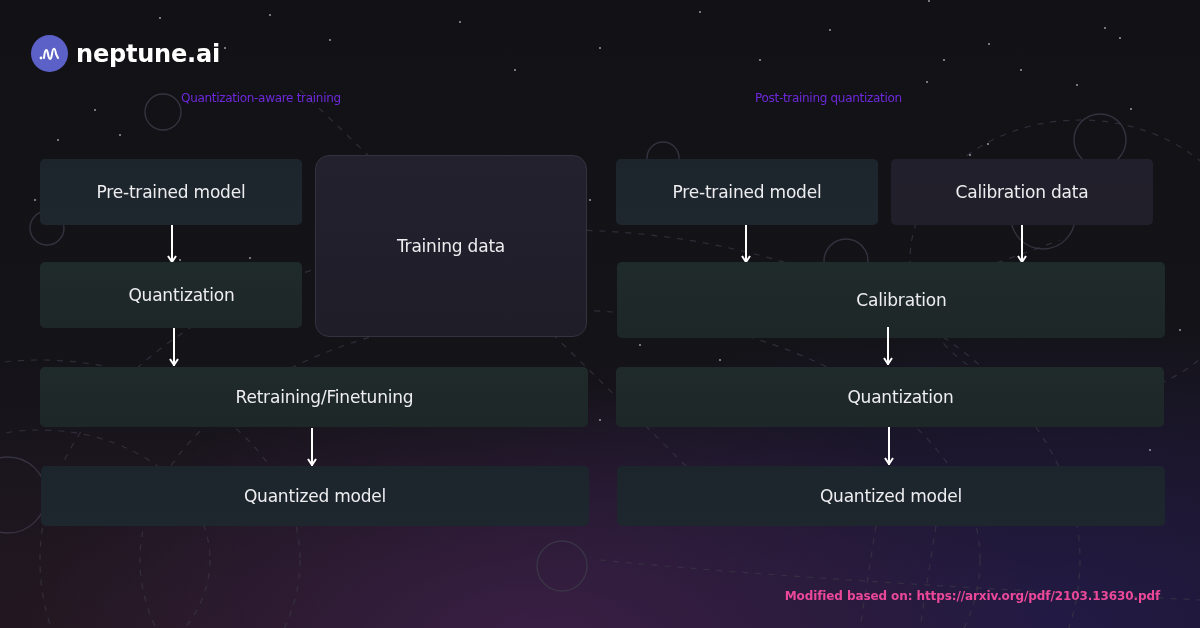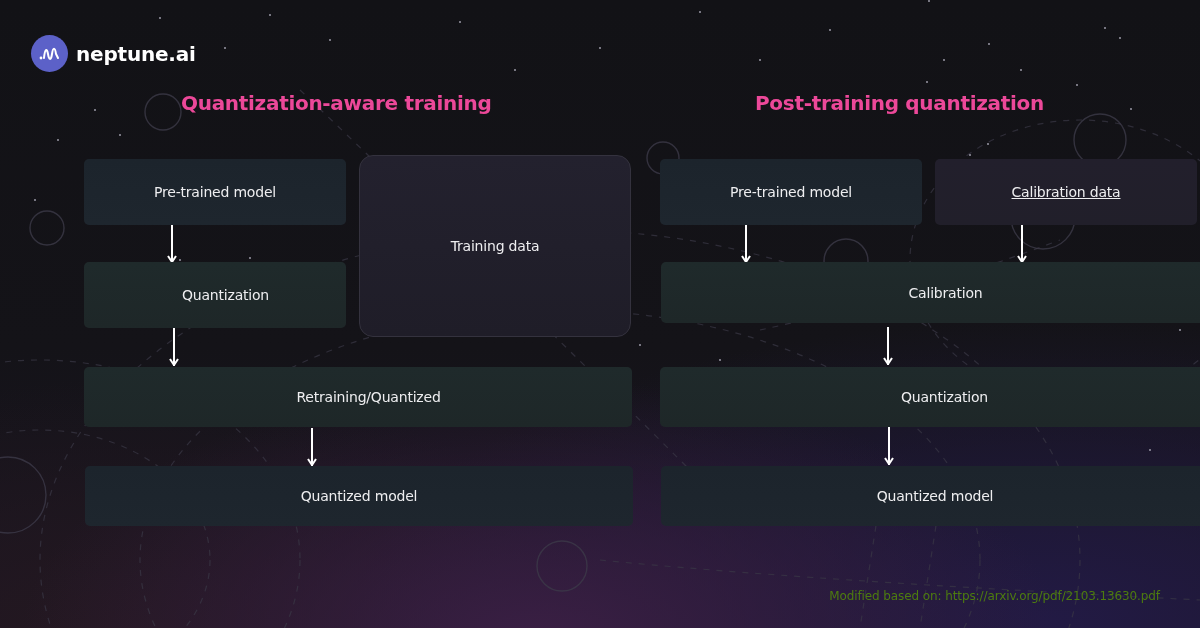--- a/index.html
+++ b/index.html
@@ -13,46 +13,45 @@
       radial-gradient(ellipse 700px 300px at 1050px 620px, #221a44 0%, rgba(34,26,68,0) 100%),
       radial-gradient(ellipse 500px 260px at 120px 640px, #241820 0%, rgba(36,24,32,0) 100%),
       linear-gradient(180deg, #121216 0%, #141318 55%, #1a1522 100%);
   }
   .bg-svg { position: absolute; left: 0; top: 0; width: 1200px; height: 628px; pointer-events: none; }
   .logo { position: absolute; left: 31px; top: 35px; display: flex; align-items: center; gap: 8px; }
   .logo-mark {
     width: 37px; height: 37px; border-radius: 50%;
     background: #5c61c8; display: flex; align-items: center; justify-content: center;
   }
-  .logo-text { font-family: "DejaVu Sans", sans-serif; font-weight: bold; font-size: 20px; color: #ffffff; letter-spacing: -0.2px; }
+  .logo-text { font-family: "DejaVu Sans", sans-serif; font-weight: bold; font-size: 24px; color: #ffffff; letter-spacing: -0.2px; }
   .section-title {
-    position: absolute; top: 91px; font-weight: bold; font-size: 20px; color: #ec4899;
+    position: absolute; top: 91px; font-weight: normal; font-size: 12px; color: #6d28d9;
     letter-spacing: -0.3px; white-space: nowrap;
   }
   .box {
     position: absolute; display: flex; align-items: center; justify-content: center;
-    font-size: 14px; color: #eeeef0; border-radius: 5px; white-space: nowrap;
+    font-size: 17px; color: #eeeef0; border-radius: 5px; white-space: nowrap;
     letter-spacing: -0.2px;
-    margin-left: 44px;
   }
   .box.blue { background: linear-gradient(180deg, #1c242c 0%, #1e262e 100%); }
   .box.teal { background: linear-gradient(180deg, #1f2a2b 0%, #1e2728 100%); padding-left: 21px; }
   .box.purple { background: linear-gradient(180deg, #221f2c 0%, #211f2a 100%); }
   .box.training {
     background: linear-gradient(180deg, #23212e 0%, #1f1d28 100%);
     border: 1px solid #34323e; border-radius: 14px; text-align: center;
   }
   .arrow { position: absolute; width: 12px; }
   .arrow .shaft { position: absolute; left: 5px; top: 0; width: 2px; bottom: 0; background: #ffffff; }
   .arrow .head {
     position: absolute; left: 1px; bottom: 0; width: 10px; height: 8px;
   }
   .footnote {
-    position: absolute; right: 40px; top: 589px; font-size: 12px; color: #4d7c0f;
-    white-space: nowrap; letter-spacing: -0.1px;
+    position: absolute; right: 40px; top: 589px; font-size: 12px; color: #ec4899;
+    white-space: nowrap; letter-spacing: -0.1px; font-weight: bold;
   }
 </style>
 </head>
 <body>
 
 <svg class="bg-svg" viewBox="0 0 1200 628" xmlns="http://www.w3.org/2000/svg">
   <g fill="none" stroke="#3a3846" stroke-width="1.2" stroke-dasharray="6 7" opacity="0.7">
     <ellipse cx="560" cy="560" rx="520" ry="330"></ellipse>
     <ellipse cx="560" cy="560" rx="420" ry="250"></ellipse>
     <ellipse cx="40" cy="560" rx="260" ry="200"></ellipse>
@@ -139,51 +138,51 @@
 <div class="box teal" style="left:40px; top:262px; width:262px; height:66px;">
   <span>Quantization</span>
 </div>
 <div class="arrow" style="left:168px; top:328px; height:38px;">
   <div class="shaft"></div>
   <svg class="head" viewBox="0 0 10 8">
       <path d="M1 1 L5 7 L9 1" fill="none" stroke="#fff" stroke-width="2"></path>
     </svg>
 </div>
 <div class="box teal" style="left:40px; top:367px; width:548px; height:60px;">
-  <span>Retraining/Quantized</span>
+  <span>Retraining/Finetuning</span>
 </div>
 <div class="arrow" style="left:306px; top:428px; height:38px;">
   <div class="shaft"></div>
   <svg class="head" viewBox="0 0 10 8">
       <path d="M1 1 L5 7 L9 1" fill="none" stroke="#fff" stroke-width="2"></path>
     </svg>
 </div>
 <div class="box blue" style="left:41px; top:466px; width:548px; height:60px;">
   <span>Quantized model</span>
 </div>
 
 <div class="box blue" style="left:616px; top:159px; width:262px; height:66px;">
   <span>Pre-trained model</span>
 </div>
-<div class="box purple" style="left:891px; top:159px; width:262px; height:66px;text-decoration:underline;">
+<div class="box purple" style="left:891px; top:159px; width:262px; height:66px;">
   <span>Calibration data</span>
 </div>
 <div class="arrow" style="left:740px; top:225px; height:38px;">
   <div class="shaft"></div>
   <svg class="head" viewBox="0 0 10 8">
       <path d="M1 1 L5 7 L9 1" fill="none" stroke="#fff" stroke-width="2"></path>
     </svg>
 </div>
 <div class="arrow" style="left:1016px; top:225px; height:38px;">
   <div class="shaft"></div>
   <svg class="head" viewBox="0 0 10 8">
       <path d="M1 1 L5 7 L9 1" fill="none" stroke="#fff" stroke-width="2"></path>
     </svg>
 </div>
-<div class="box teal" style="left:617px; top:262px; width:548px; height:61px;">
+<div class="box teal" style="left:617px; top:262px; width:548px; height:76px;">
   <span>Calibration</span>
 </div>
 <div class="arrow" style="left:882px; top:327px; height:38px;">
   <div class="shaft"></div>
   <svg class="head" viewBox="0 0 10 8">
       <path d="M1 1 L5 7 L9 1" fill="none" stroke="#fff" stroke-width="2"></path>
     </svg>
 </div>
 <div class="box teal" style="left:616px; top:367px; width:548px; height:60px;">
   <span>Quantization</span>

